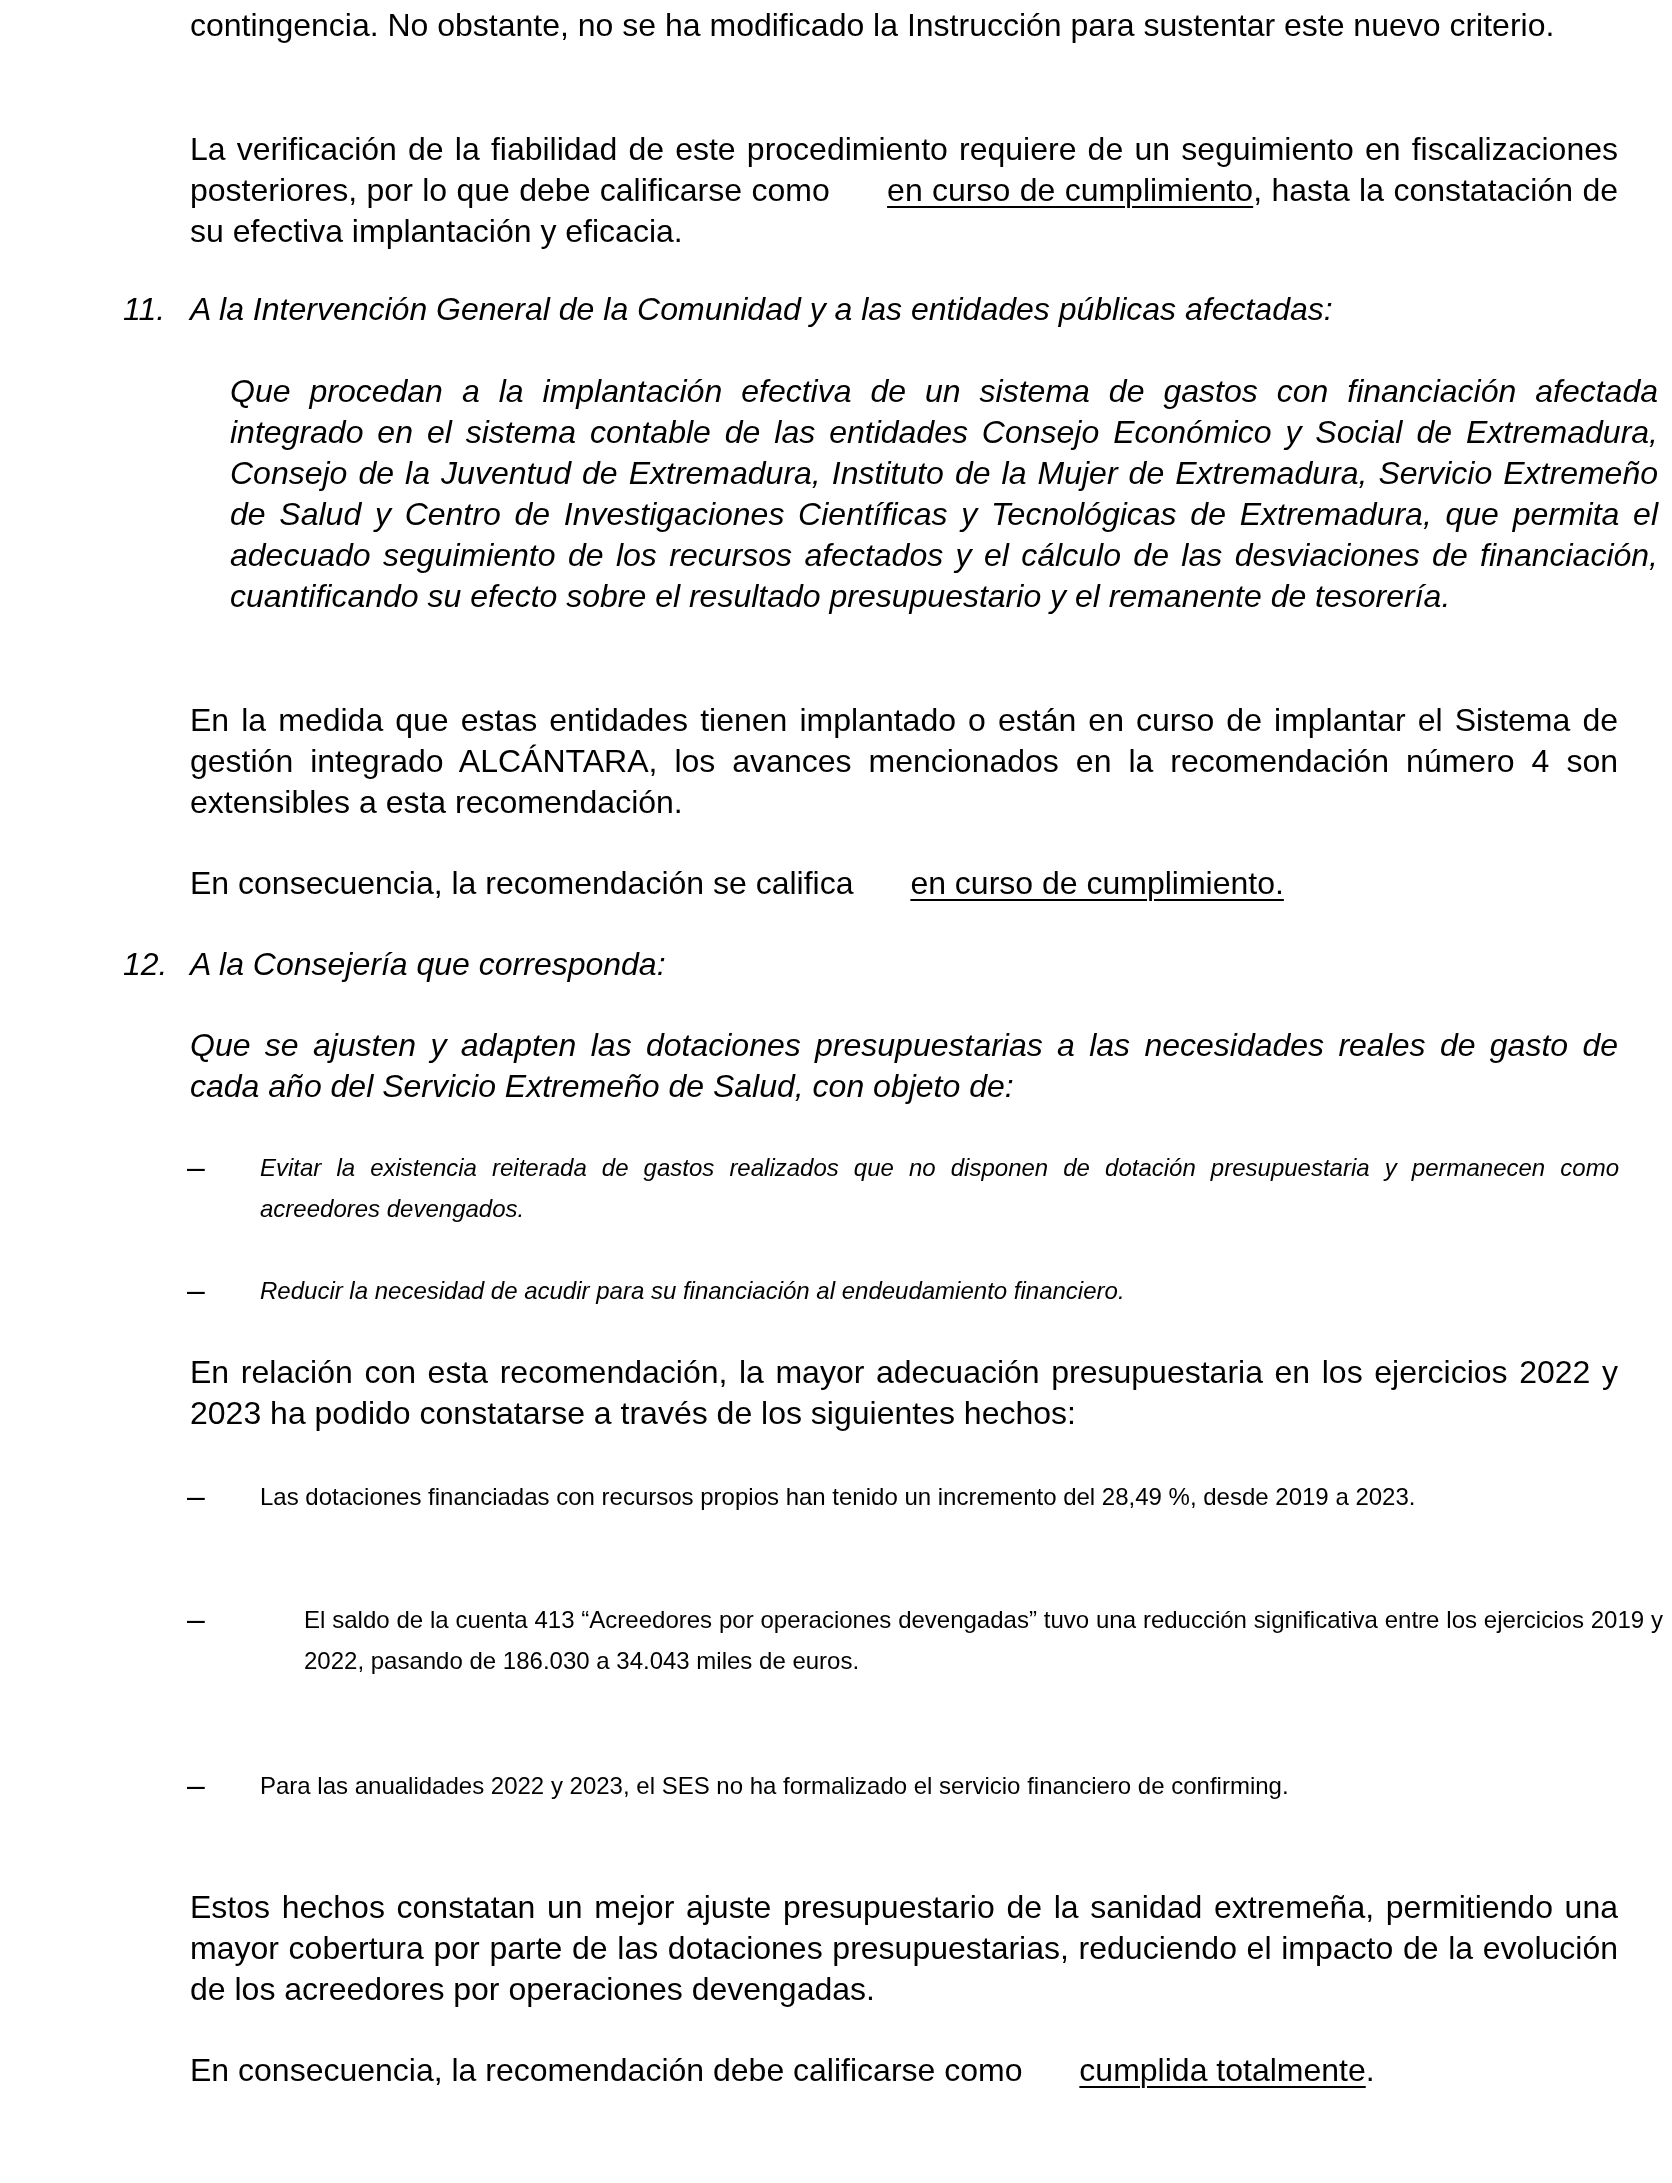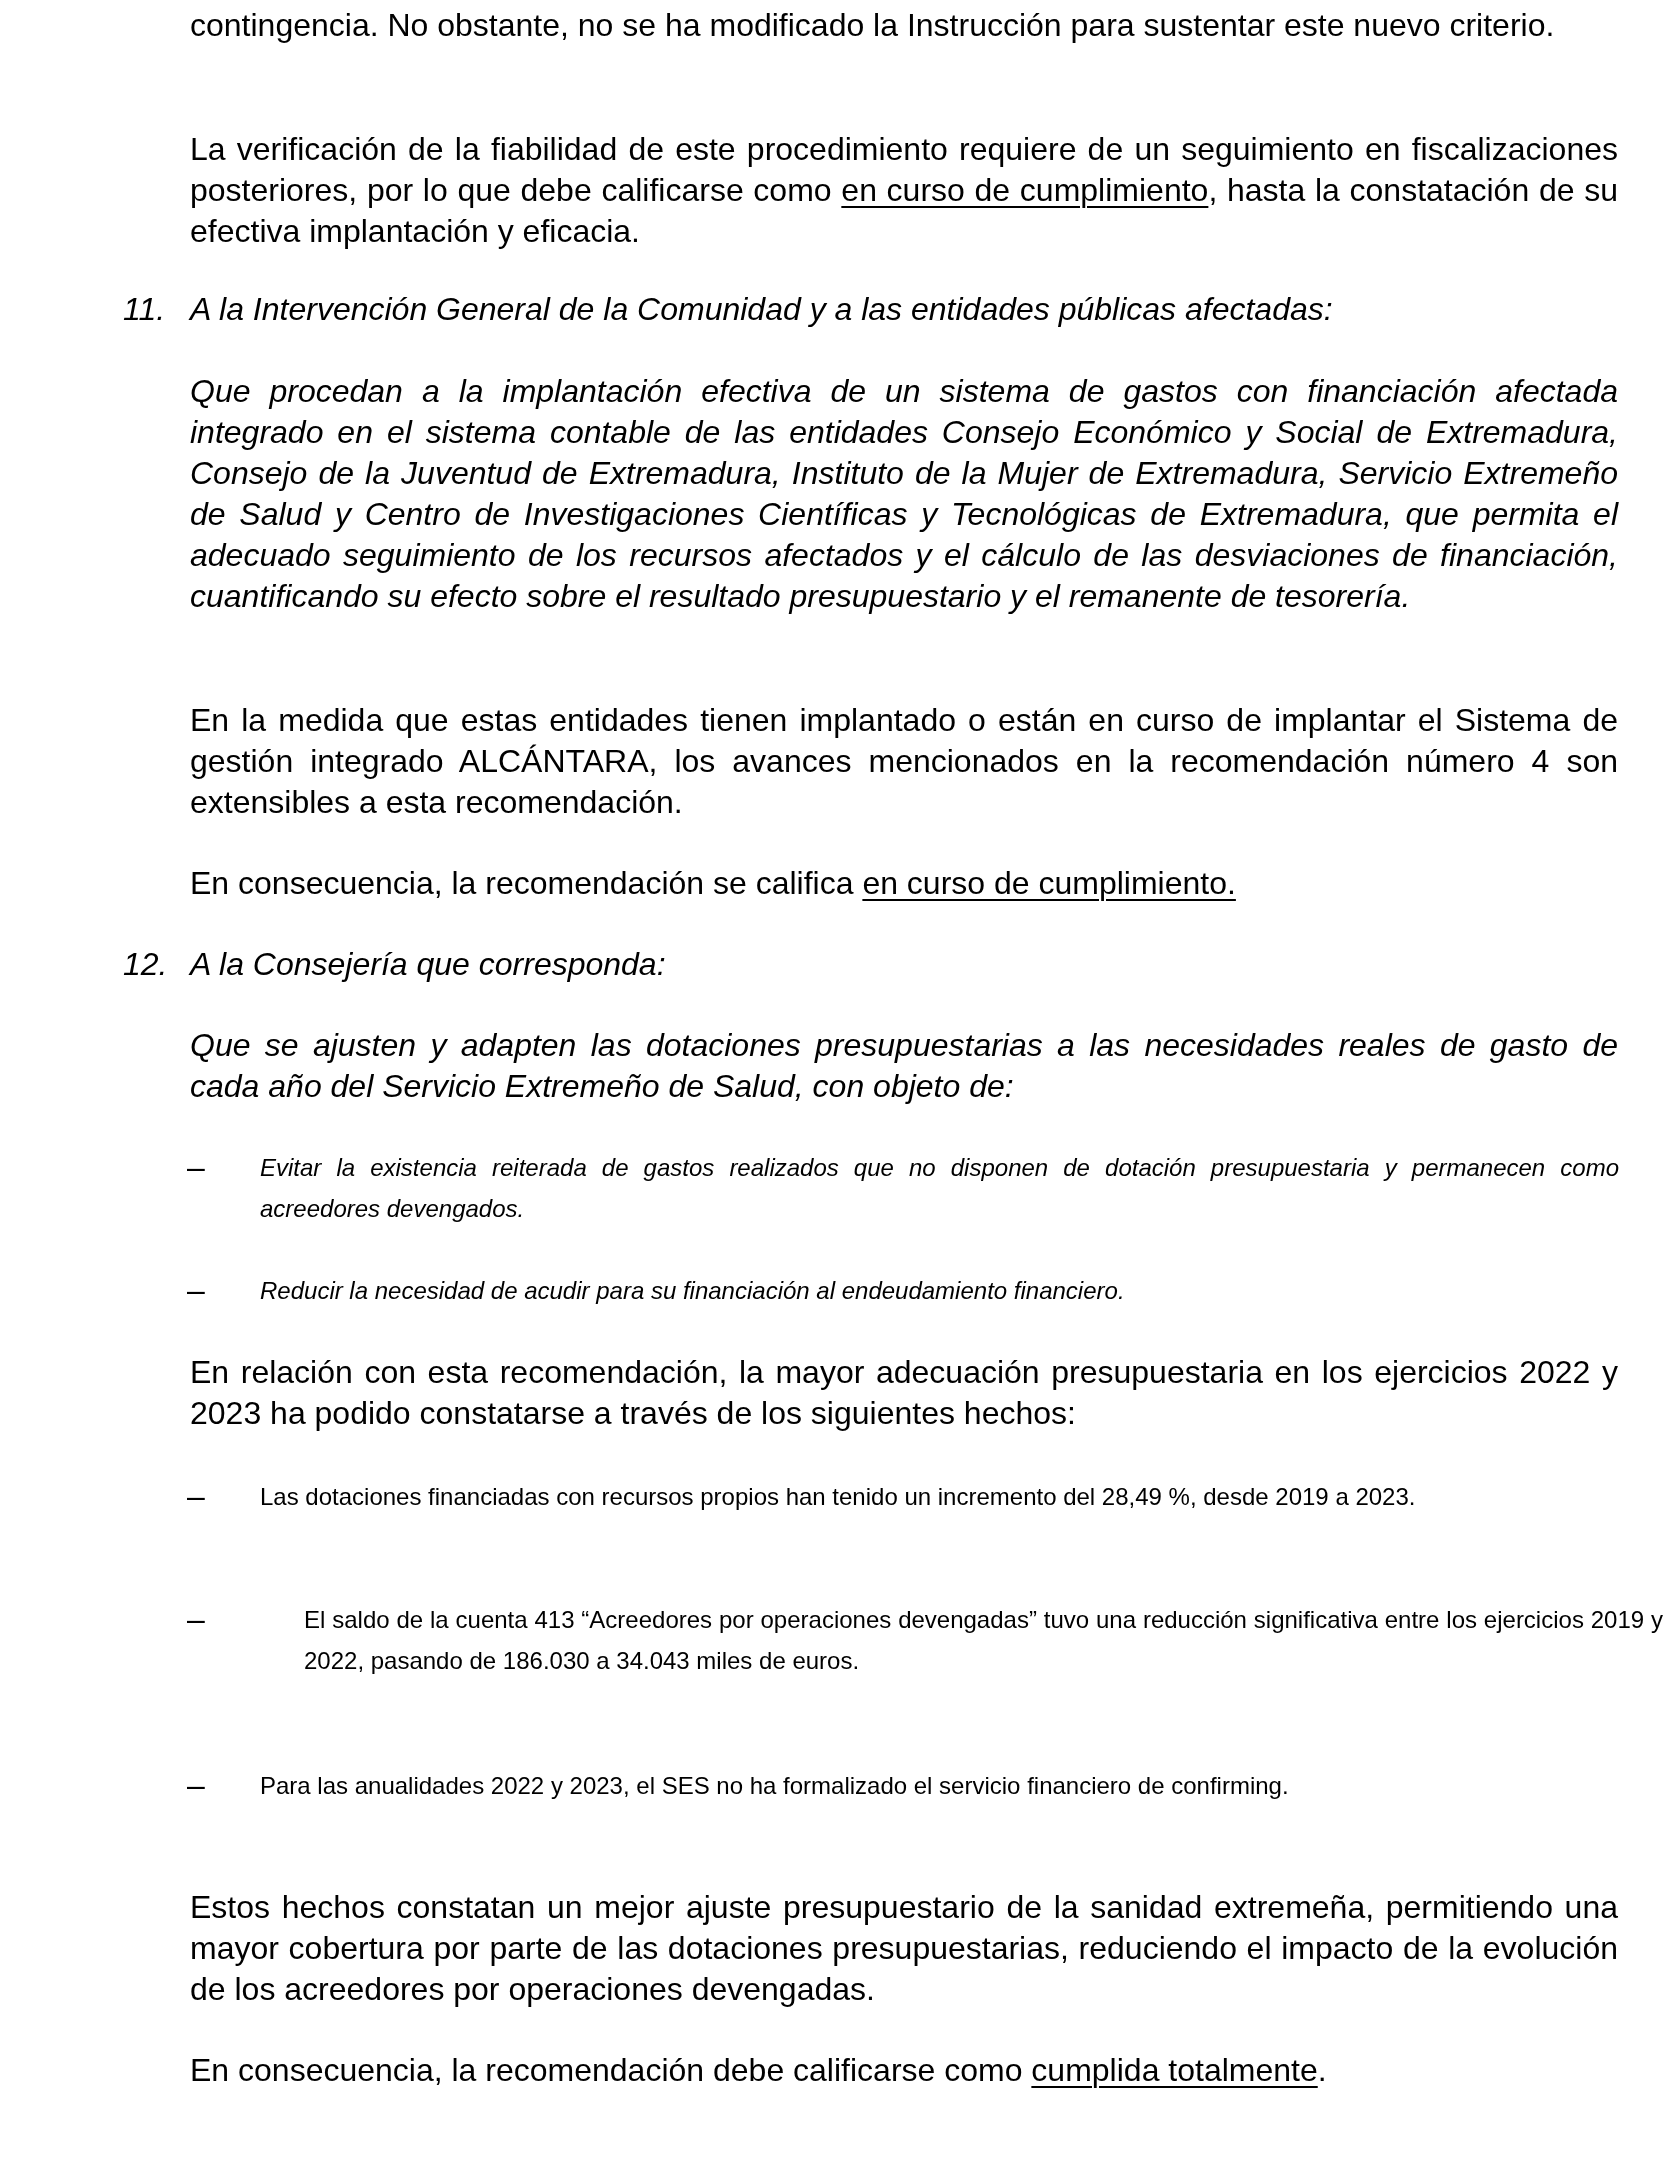--- a/index.html
+++ b/index.html
@@ -21,21 +21,21 @@
     position: absolute;
     left: 190px;
     width: 1428px;
     font-size: 32px;
     line-height: 41px;
     text-align: justify;
     margin: 0;
   }
   .block.last-left { text-align: left; }
   .italic { font-style: italic; }
-  .u { text-decoration: underline; text-underline-offset: 4.7px; text-decoration-thickness: 2.4px; }
+  .u { text-decoration: underline; text-underline-offset: 4.7px; text-decoration-thickness: 2.4px; margin-left: 48px; }
   .num {
     position: absolute;
     left: 123px;
     font-size: 32px;
     line-height: 41px;
     font-style: italic;
   }
   .dash {
     position: absolute;
     left: 187px;
@@ -63,21 +63,21 @@
 
   <p class="block" style="top:129px;">
     <span>La verificación de la fiabilidad de este procedimiento requiere de un seguimiento en fiscalizaciones posteriores, por lo que debe calificarse como </span><span class="u">en curso de cumplimiento</span><span>, hasta la constatación de su efectiva implantación y eficacia.</span>
   </p>
 
   <span class="num" style="top:289px;">11.</span>
   <p class="block italic" style="top:289px;">
     <span>A la Intervención General de la Comunidad y a las entidades públicas afectadas:</span>
   </p>
 
-  <p class="block italic" style="top:371px;">
+  <p class="block italic" style="top:371px;margin-left:40px;">
     <span>Que procedan a la implantación efectiva de un sistema de gastos con financiación afectada integrado en el sistema contable de las entidades Consejo Económico y Social de Extremadura, Consejo de la Juventud de Extremadura, Instituto de la Mujer de Extremadura, Servicio Extremeño de Salud y Centro de Investigaciones Científicas y Tecnológicas de Extremadura, que permita el adecuado seguimiento de los recursos afectados y el cálculo de las desviaciones de financiación, cuantificando su efecto sobre el resultado presupuestario y el remanente de tesorería.</span>
   </p>
 
   <p class="block" style="top:700px;">
     <span>En la medida que estas entidades tienen implantado o están en curso de implantar el Sistema de gestión integrado ALCÁNTARA, los avances mencionados en la recomendación número 4 son extensibles a esta recomendación.</span>
   </p>
 
   <p class="block last-left" style="top:863px;">
     <span>En consecuencia, la recomendación se califica </span><span class="u">en curso de cumplimiento.</span>
   </p>

